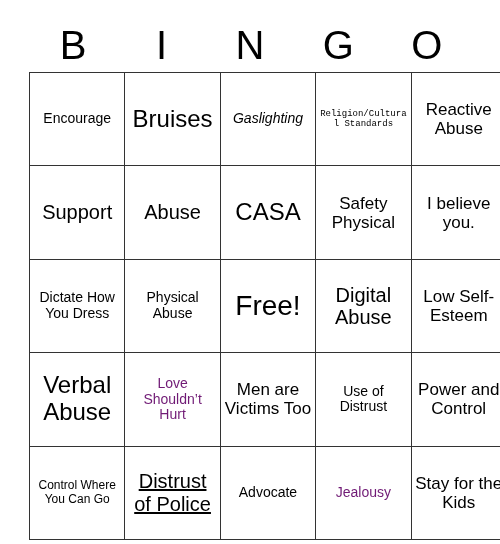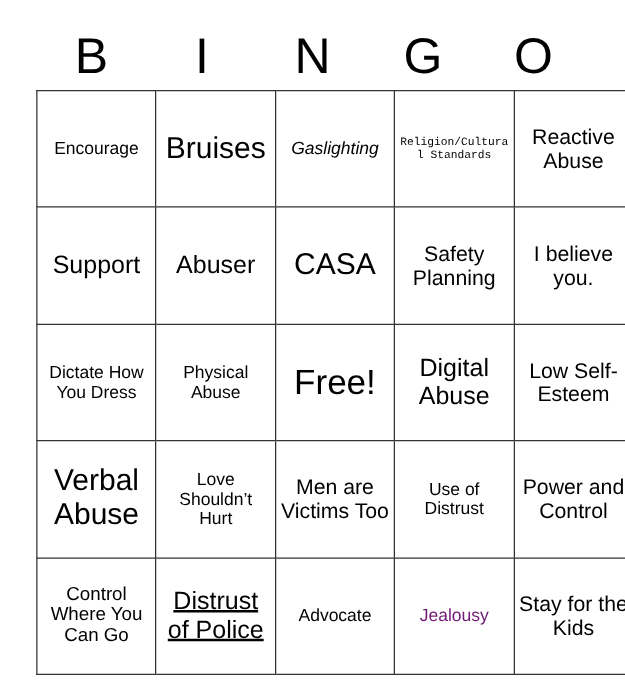--- a/index.html
+++ b/index.html
@@ -55,21 +55,21 @@
     vertical-align: middle;
     line-height: 1.12;
     word-wrap: break-word;
     overflow-wrap: break-word;
     hyphens: none;
     color: #000000;
   }
 
   
   .sz-xs  { font-size: 9px;  line-height: 1.15; font-family: Liberation Mono, monospace; }
-  .sz-sm  { font-size: 15px; line-height: 1.15; }
+  .sz-sm  { font-size: 12px; line-height: 1.15; }
   .sz-md  { font-size: 14px; line-height: 1.15; }
   .sz-lg  { font-size: 17px; line-height: 1.15; }
   .sz-xl  { font-size: 20px; line-height: 1.12; }
   .sz-xxl { font-size: 24px; line-height: 1.1; }
   .sz-free{ font-size: 28px; line-height: 1.05; }
 </style>
 </head>
 <body style="background: rgb(255, 255, 255);">
 
 <div class="card">
@@ -86,35 +86,35 @@
     <tbody>
       <tr>
         <td class="sz-md" style="border-color: rgb(51, 51, 51); color: rgb(0, 0, 0);">Encourage</td>
         <td class="sz-xxl" style="border-color: rgb(51, 51, 51); color: rgb(0, 0, 0);">Bruises</td>
         <td class="sz-md" style="border-color: rgb(51, 51, 51); color: rgb(0, 0, 0); font-style: italic;">Gaslighting</td>
         <td class="sz-xs" style="border-color: rgb(51, 51, 51); color: rgb(0, 0, 0);">Religion/Cultural Standards</td>
         <td class="sz-lg" style="border-color: rgb(51, 51, 51); color: rgb(0, 0, 0);">Reactive Abuse</td>
       </tr>
       <tr>
         <td class="sz-xl" style="border-color: rgb(51, 51, 51); color: rgb(0, 0, 0);">Support</td>
-        <td class="sz-xl" style="border-color: rgb(51, 51, 51); color: rgb(0, 0, 0);">Abuser</td>
+        <td class="sz-xl" style="border-color: rgb(51, 51, 51); color: rgb(0, 0, 0);">Abuse</td>
         <td class="sz-xxl" style="border-color: rgb(51, 51, 51); color: rgb(0, 0, 0);">CASA</td>
-        <td class="sz-lg" style="border-color: rgb(51, 51, 51); color: rgb(0, 0, 0);">Safety Planning</td>
+        <td class="sz-lg" style="border-color: rgb(51, 51, 51); color: rgb(0, 0, 0);">Safety Physical</td>
         <td class="sz-lg" style="border-color: rgb(51, 51, 51); color: rgb(0, 0, 0);">I believe you.</td>
       </tr>
       <tr>
         <td class="sz-md" style="border-color: rgb(51, 51, 51); color: rgb(0, 0, 0);">Dictate How You Dress</td>
         <td class="sz-md" style="border-color: rgb(51, 51, 51); color: rgb(0, 0, 0);">Physical Abuse</td>
         <td class="sz-free" style="border-color: rgb(51, 51, 51); color: rgb(0, 0, 0);">Free!</td>
         <td class="sz-xl" style="border-color: rgb(51, 51, 51); color: rgb(0, 0, 0);">Digital Abuse</td>
         <td class="sz-lg" style="border-color: rgb(51, 51, 51); color: rgb(0, 0, 0);">Low Self-Esteem</td>
       </tr>
       <tr>
         <td class="sz-xxl" style="border-color: rgb(51, 51, 51); color: rgb(0, 0, 0);">Verbal Abuse</td>
-        <td class="sz-md" style="border-color: rgb(51, 51, 51); color: #000000;">Love Shouldn’t Hurt</td>
+        <td class="sz-md" style="border-color: rgb(51, 51, 51); color: #701a75;">Love Shouldn’t Hurt</td>
         <td class="sz-lg" style="border-color: rgb(51, 51, 51); color: rgb(0, 0, 0); margin-left: 36px;">Men are Victims Too</td>
         <td class="sz-md" style="border-color: rgb(51, 51, 51); color: rgb(0, 0, 0);">Use of Distrust</td>
         <td class="sz-lg" style="border-color: rgb(51, 51, 51); color: rgb(0, 0, 0);">Power and Control</td>
       </tr>
       <tr>
         <td class="sz-sm" style="border-color: rgb(51, 51, 51); color: rgb(0, 0, 0);">Control Where You Can Go</td>
         <td class="sz-xl" style="border-color: rgb(51, 51, 51); color: rgb(0, 0, 0); text-decoration: underline;">Distrust of Police</td>
         <td class="sz-md" style="border-color: rgb(51, 51, 51); color: rgb(0, 0, 0);">Advocate</td>
         <td class="sz-md" style="border-color: rgb(51, 51, 51); color: #701a75;">Jealousy</td>
         <td class="sz-lg" style="border-color: rgb(51, 51, 51); color: rgb(0, 0, 0);">Stay for the Kids</td>

